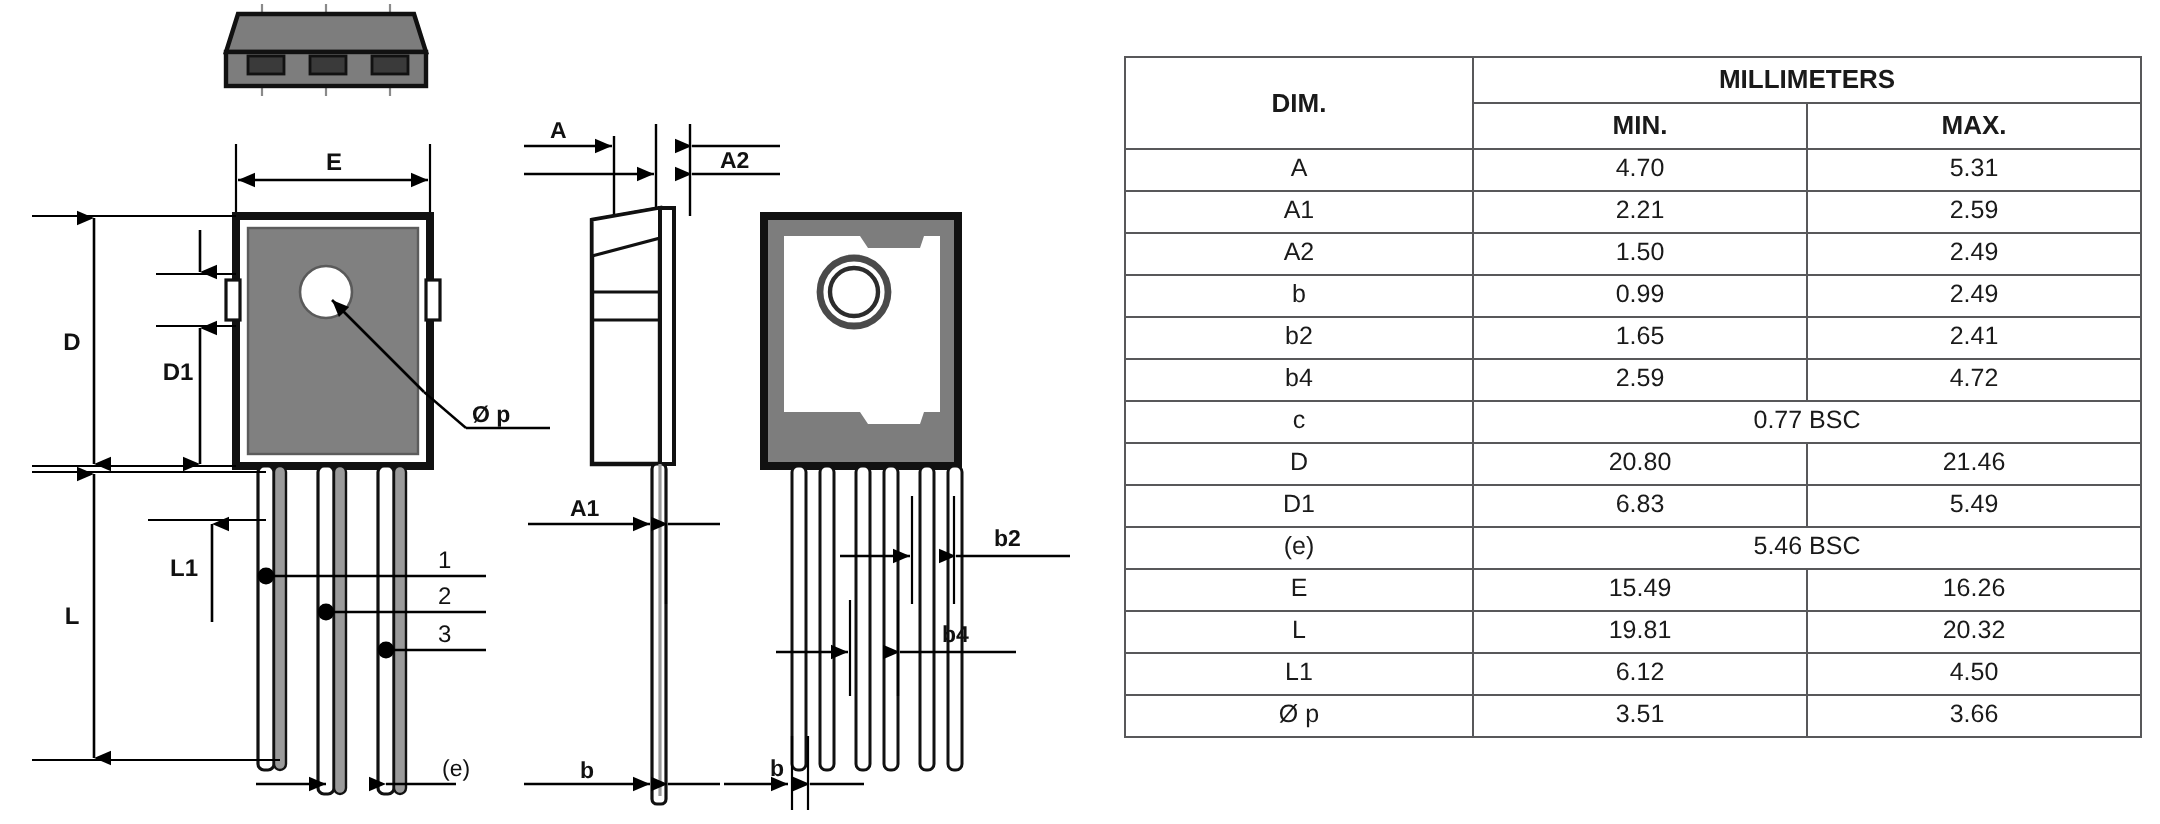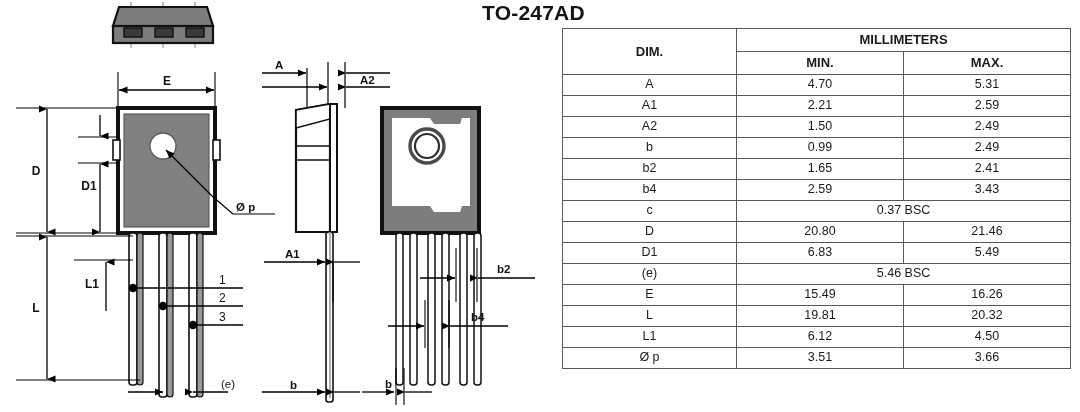--- a/index.html
+++ b/index.html
@@ -76,21 +76,20 @@
   col.c-min { width: 167px; }
   col.c-max { width: 167px; }
   td.val, td.dim { font-size: 12.5px; }
   td.bsc { font-size: 12.5px; }
 </style>
 </head>
 <body>
 
 <div id="root">
 
-  <div id="pkg-title">TO-247AD</div>
 
   <svg id="drawing-svg" viewBox="0 0 560 412">
     <defs>
       <marker id="arrR" markerWidth="9" markerHeight="8" refX="8.5" refY="4" orient="auto" markerUnits="userSpaceOnUse">
         <path d="M0,0.4 L8.5,4 L0,7.6 Z" fill="#000"></path>
       </marker>
       <marker id="arrL" markerWidth="9" markerHeight="8" refX="0.5" refY="4" orient="auto" markerUnits="userSpaceOnUse">
         <path d="M9,0.4 L0.5,4 L9,7.6 Z" fill="#000"></path>
       </marker>
       <marker id="arrU" markerWidth="8" markerHeight="9" refX="4" refY="0.5" orient="auto" markerUnits="userSpaceOnUse">
@@ -295,25 +294,25 @@
             <td class="val">2.49</td>
           </tr>
           <tr>
             <td class="dim">b2</td>
             <td class="val">1.65</td>
             <td class="val">2.41</td>
           </tr>
           <tr>
             <td class="dim">b4</td>
             <td class="val">2.59</td>
-            <td class="val">3.43</td>
+            <td class="val">4.72</td>
           </tr>
           <tr>
             <td class="dim">c</td>
-            <td class="bsc" colspan="2">0.37 BSC</td>
+            <td class="bsc" colspan="2">0.77 BSC</td>
           </tr>
           <tr>
             <td class="dim">D</td>
             <td class="val">20.80</td>
             <td class="val">21.46</td>
           </tr>
           <tr>
             <td class="dim">D1</td>
             <td class="val">6.83</td>
             <td class="val">5.49</td>

